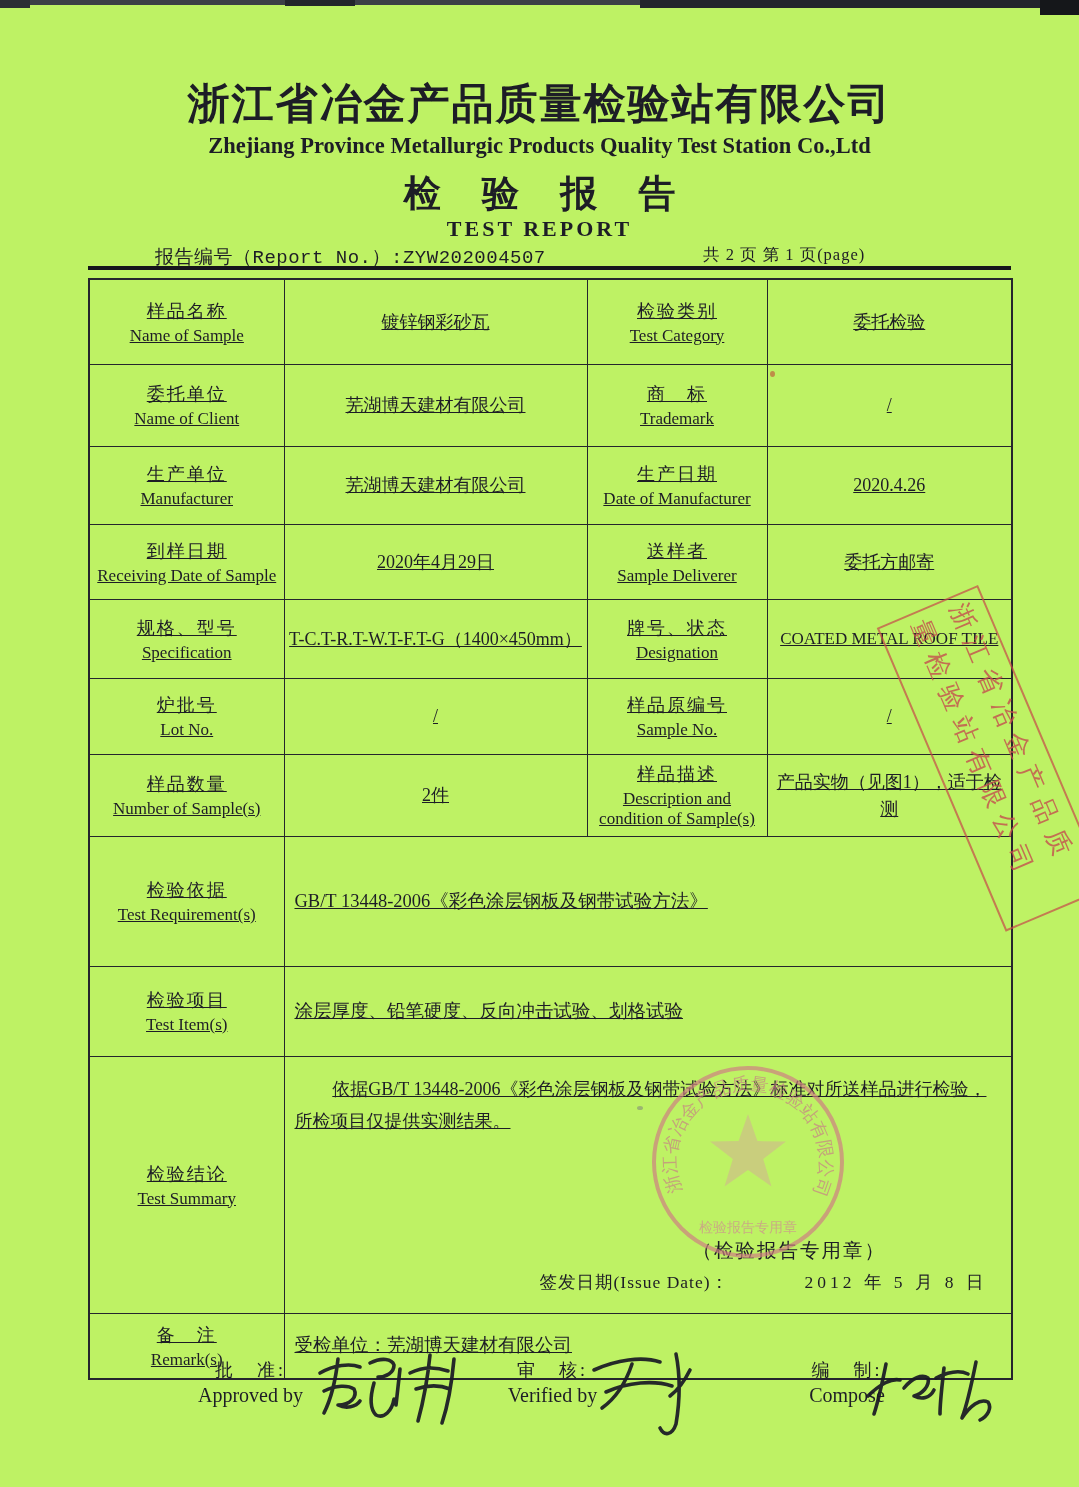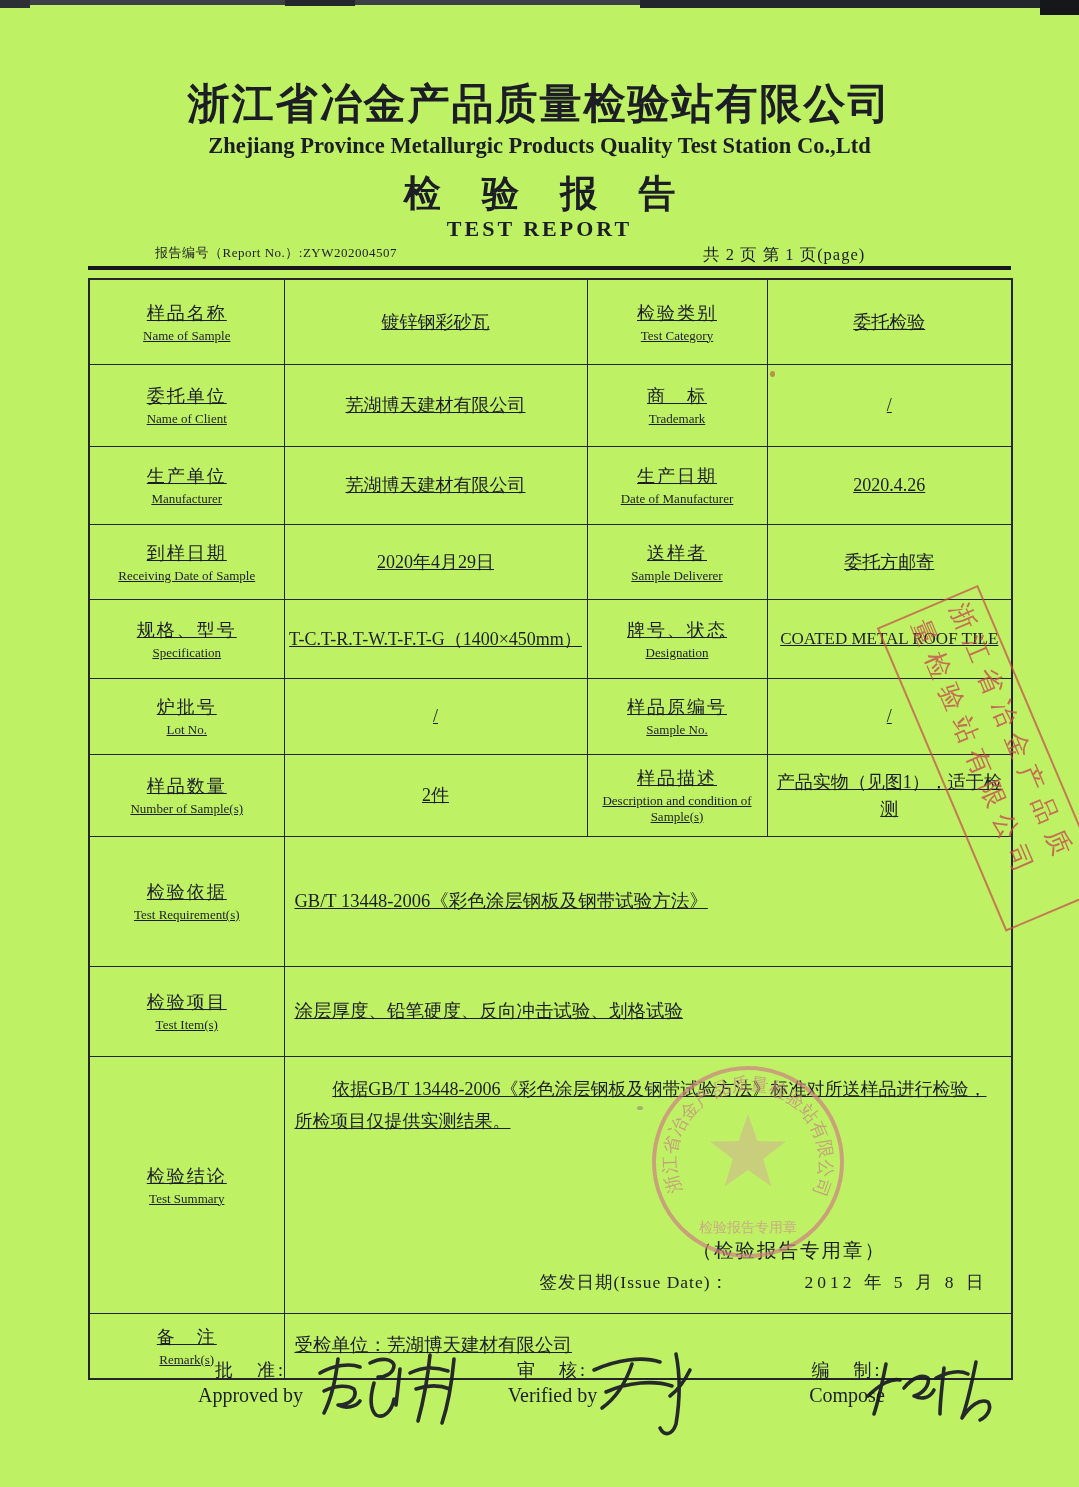--- a/index.html
+++ b/index.html
@@ -17,33 +17,33 @@
   .art4 { top:0; left:0; width:30px; height:8px; background:#2c2f34; }
   .art5 { top:0; left:285px; width:70px; height:6px; background:#23262b; }
   .speck-red { top:371px; left:770px; width:5px; height:6px; border-radius:50%; background:rgba(190,60,50,.55); }
   .speck-gray { top:1106px; left:637px; width:6px; height:4px; border-radius:50%; background:rgba(120,120,125,.5); }
 
   
   .company-cn { top:76px; left:0; width:100%; text-align:center; font-size:42px; font-weight:bold; letter-spacing:2px; }
   .company-en { top:133px; left:0; width:100%; text-align:center; font-size:22.5px; font-weight:bold; }
   .title-cn   { top:169px; left:0; width:100%; text-align:center; font-size:37px; font-weight:bold; letter-spacing:16px; text-indent:16px; }
   .title-en   { top:216px; left:0; width:100%; text-align:center; font-size:22px; font-weight:bold; letter-spacing:3px; }
-  .report-no  { top:244px; left:155px; font-size:13px; letter-spacing:.5px; }
+  .report-no  { top:244px; left:155px; font-size:19px; letter-spacing:.5px;font-family:Liberation Mono, monospace; }
   .page-info  { top:244px; left:703px; font-size:16.5px; letter-spacing:1px; }
   .head-rule  { top:266px; left:88px; width:923px; height:4px; background:#16161c; }
 
   
   table.report { position:absolute; top:278px; left:88px; width:923px;
     border-collapse:collapse; table-layout:fixed; }
   table.report, table.report td { border:1.8px solid #25252d; }
   table.report { border-width:2.5px;text-decoration:underline; }
   td { vertical-align:middle; padding:2px 4px; }
   td.lab { text-align:center; }
   .lab-cn { font-size:18px; letter-spacing:2px; }
-  .lab-en { font-size:13px; margin-top:3px; letter-spacing:0; }
+  .lab-en { font-size:17px; margin-top:3px; letter-spacing:0; }
   td.val { text-align:center; font-size:18px; line-height:1.5; }
   td.val-left { text-align:left; font-size:18.5px; padding-left:10px; line-height:1.6; }
   .r1 td{height:80px} .r2 td{height:77px} .r3 td{height:73px} .r4 td{height:70px}
   .r5 td{height:74px} .r6 td{height:71px} .r7 td{height:77px} .r8 td{height:125px}
   .r9 td{height:85px} .r10 td{height:252px} .r11 td{height:60px}
 
   
   td.summary-cell { position:relative; vertical-align:top; padding:0; }
   .summary-text { padding:16px 16px 0 10px; text-indent:2.1em; font-size:18px; line-height:1.8; text-align:left; }
   .seal-caption { position:absolute; left:408px; top:180px; font-size:19.5px; letter-spacing:2px; }

